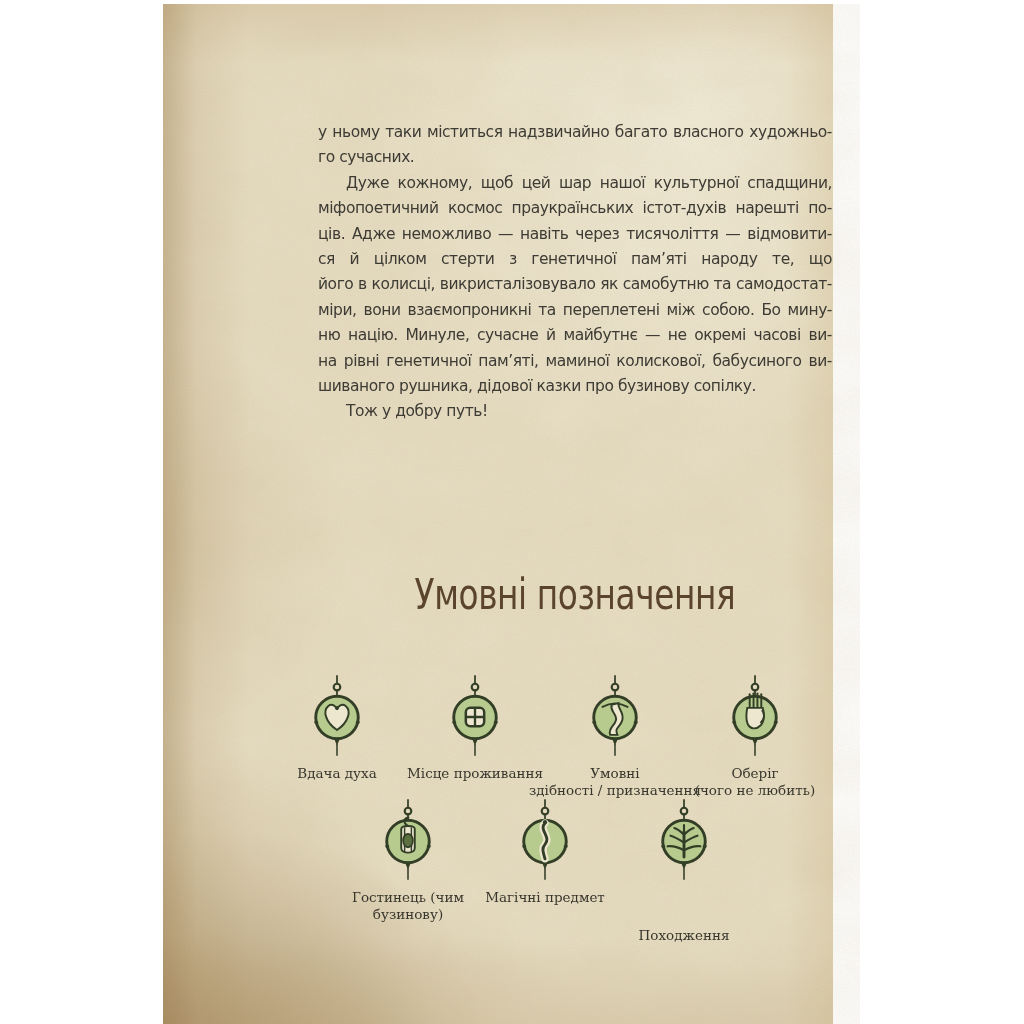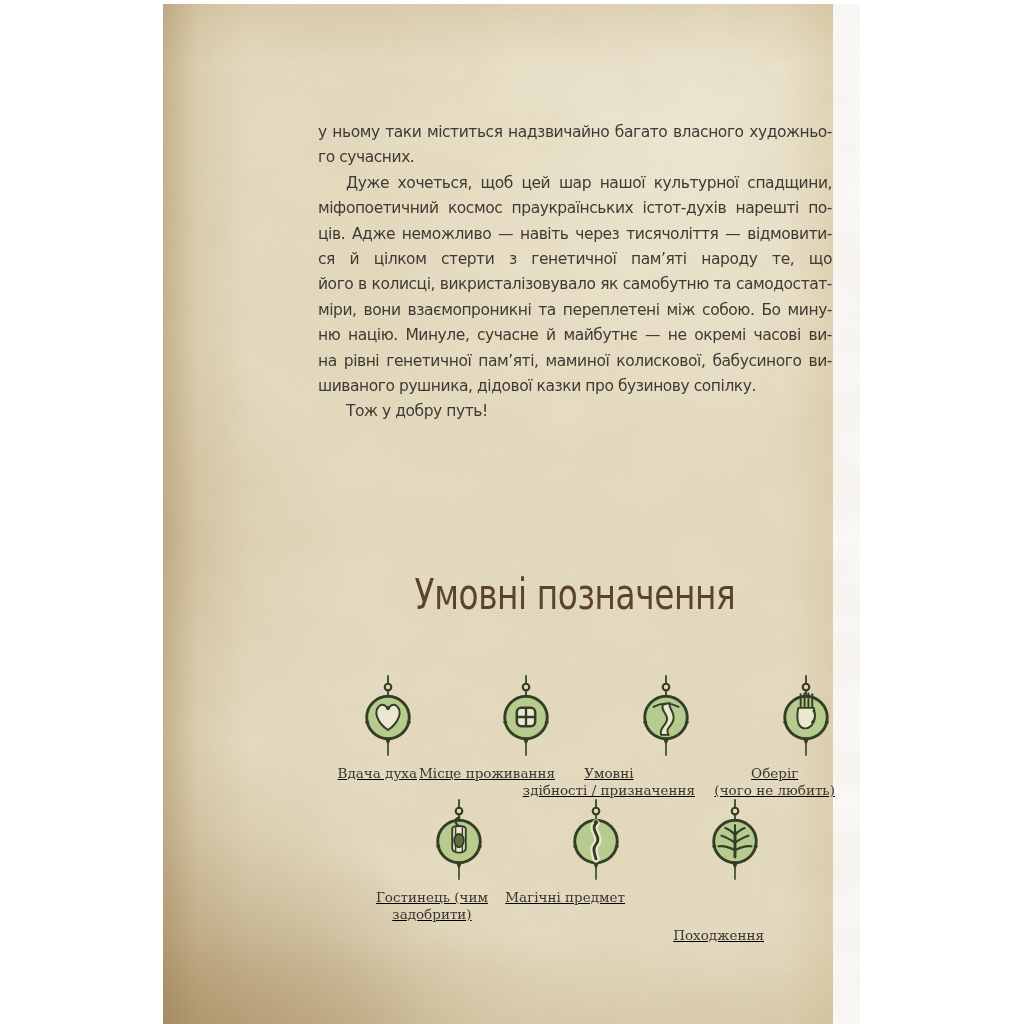--- a/index.html
+++ b/index.html
@@ -31,21 +31,21 @@
   .line.indent{text-indent:28px;}
 
   
   .title{position:absolute;left:155px;top:566px;width:514px;text-align:center;
     color:#5a442e;font-family:"DejaVu Sans", sans-serif;font-size:42px;
     letter-spacing:-0.5px;transform:scaleX(0.78);transform-origin:50% 50%;
     white-space:nowrap;}
 
   
   .legend-item{position:absolute;width:160px;display:flex;flex-direction:column;
-    align-items:flex-end;text-decoration:underline;}
+    align-items:center;}
   .legend-item svg{display:block;}
   .legend-label{margin-top:5px;text-align:center;color:#38362c;
     font-family:"DejaVu Serif", serif;font-size:13.5px;line-height:17px;}
   .lbl-line{display:block;white-space:nowrap;}
 </style>
 </head>
 <body>
 
 <div class="page">
   <div class="paper">
@@ -59,21 +59,21 @@
           <feTurbulence type="fractalNoise" baseFrequency="0.55" numOctaves="2" seed="7"></feTurbulence>
         <feColorMatrix type="matrix" values="0 0 0 0 0.42  0 0 0 0 0.33  0 0 0 0 0.18  0 0 0 0.10 0"></feColorMatrix>
         </filter>
       <rect width="697" height="1024" filter="url(#blotch)"></rect>
       <rect width="697" height="1024" filter="url(#fine)"></rect>
     </svg>
 
     <div class="text-block">
       <div class="line">у ньому таки міститься надзвичайно багато власного художньо-</div>
       <div class="line last">го сучасних.</div>
-      <div class="line indent">Дуже хочеться, щоб цей шар нашої культурної спадщини,</div>
+      <div class="line indent">Дуже кожному, щоб цей шар нашої культурної спадщини,</div>
       <div class="line">міфопоетичний космос праукраїнських істот-духів нарешті по-</div>
       <div class="line">ців. Адже неможливо — навіть через тисячоліття — відмовити-</div>
       <div class="line">ся й цілком стерти з генетичної пам’яті народу те, що формувало</div>
       <div class="line">його в колисці, викристалізовувало як самобутню та самодостат-</div>
       <div class="line">міри, вони взаємопроникні та переплетені між собою. Бо мину-</div>
       <div class="line">ню націю. Минуле, сучасне й майбутнє — не окремі часові ви-</div>
       <div class="line">на рівні генетичної пам’яті, маминої колискової, бабусиного ви-</div>
       <div class="line last">шиваного рушника, дідової казки про бузинову сопілку.</div>
       <div class="line last indent">Тож у добру путь!</div>
     </div>
@@ -182,21 +182,21 @@
           <path d="M30 72 L30 83" stroke-width="1.6"></path>
           <path d="M23 31 C23 27 37 27 37 31 L37 51 C37 57 23 57 23 51 Z" fill="#eee7d0" stroke-width="2"></path>
           <path d="M26.5 30 L26.5 55" stroke-width="1.5"></path>
           <path d="M33.5 30 L33.5 55" stroke-width="1.5"></path>
           <ellipse cx="30" cy="43" rx="5" ry="7" fill="#5c7040" stroke-width="1.8"></ellipse>
           <path d="M30 28 C25 25 25 20 30.5 19" stroke-width="2"></path>
         </g>
       </svg>
       <div class="legend-label">
         <span class="lbl-line">Гостинець (чим</span>
-        <span class="lbl-line">задобрити)</span>
+        <span class="lbl-line">бузинову)</span>
       </div>
     </div>
 
     <div class="legend-item" style="left:302px;top:795px;">
       <svg width="58" height="85" viewBox="0 0 60 88">
         <g stroke="#333e26" fill="none" stroke-linecap="round">
           <path d="M30 1 L30 8.5" stroke-width="1.8"></path>
           <circle cx="30" cy="12.5" r="3.4" stroke-width="2.2"></circle>
           <path d="M30 16 L30 22" stroke-width="1.8"></path>
           <circle cx="30" cy="44" r="22" fill="#b7cb8f" stroke-width="3"></circle>

